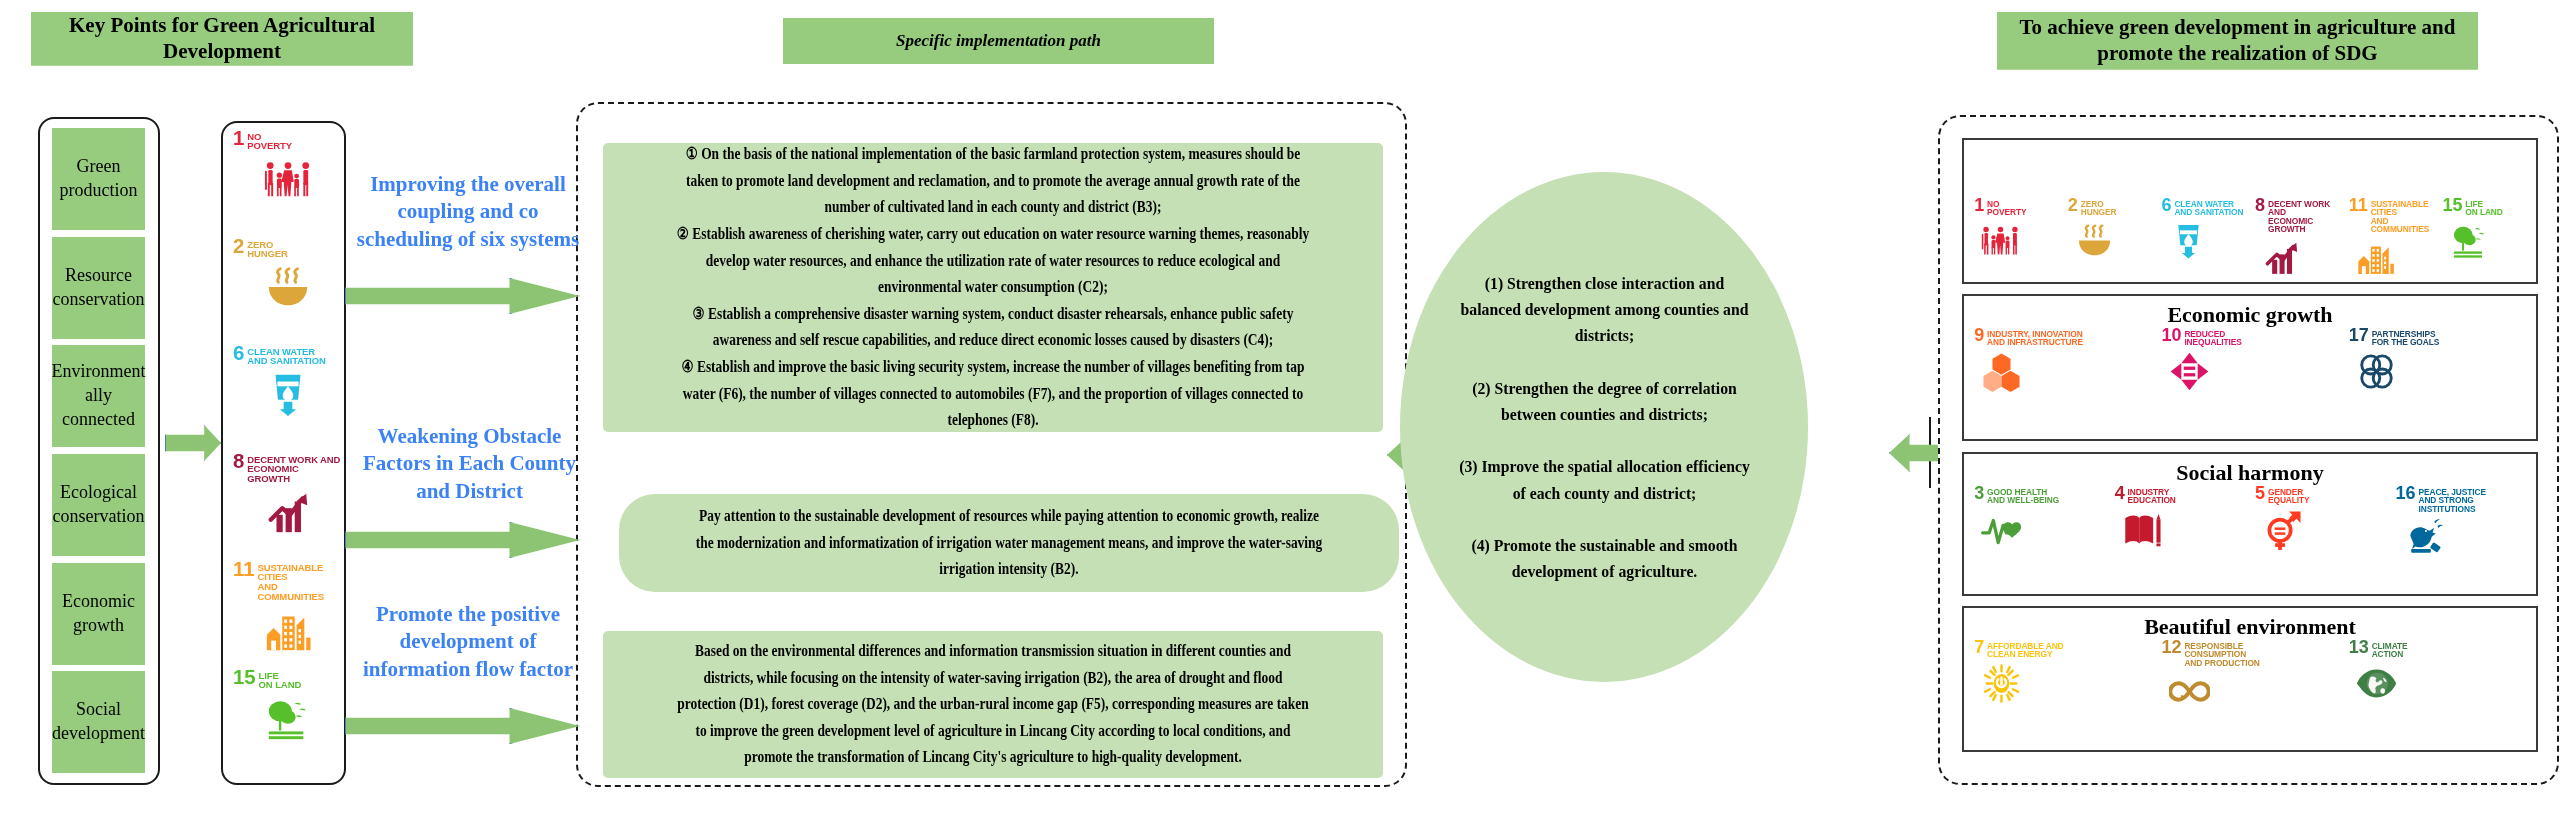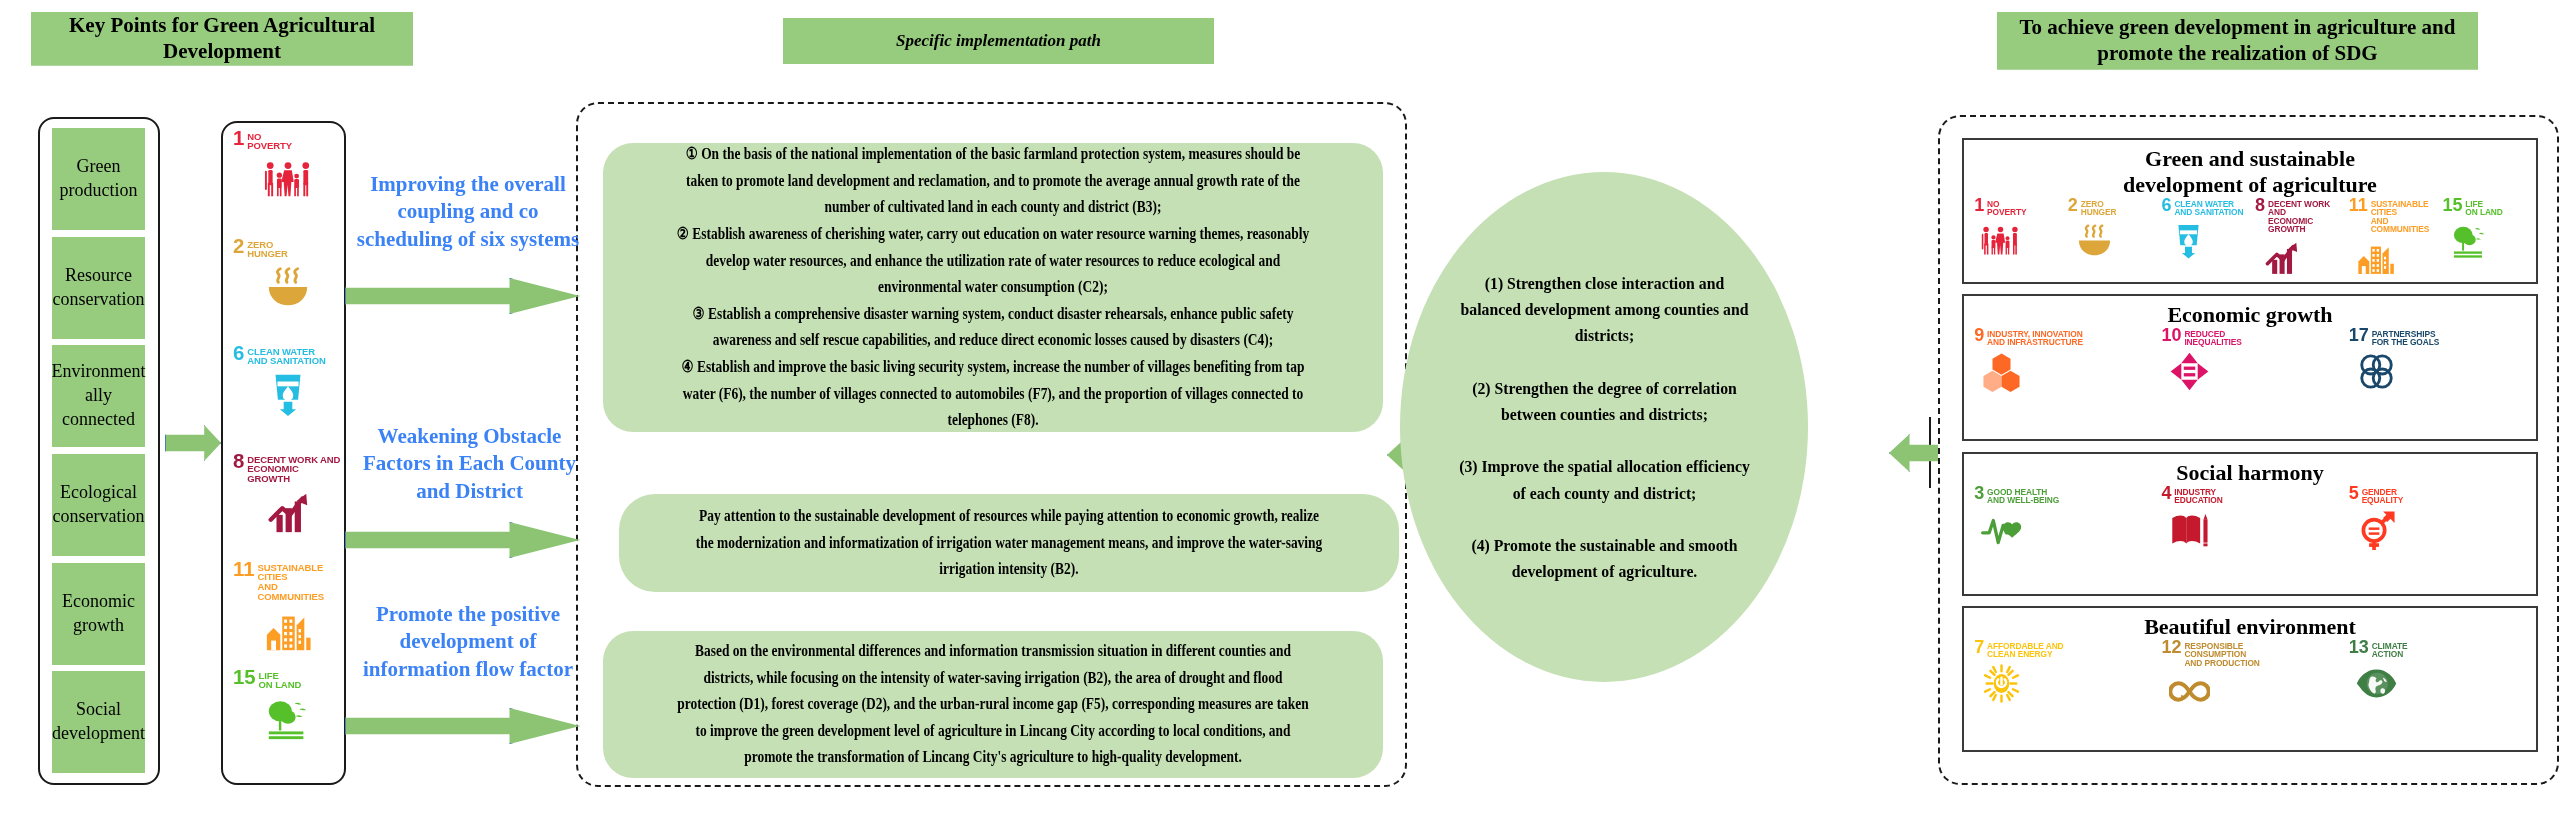--- a/index.html
+++ b/index.html
@@ -30,21 +30,21 @@
 
   .green-cell{
     background:#97cc7f;color:#000;
     display:flex;align-items:center;justify-content:center;
     text-align:center;line-height:1.32;box-sizing:border-box;
     position:absolute;
   }
 
   
   .green-panel{
-    background:#c5e0b4;border-radius:30px;
+    background:#c5e0b4;border-radius:5px;
     box-sizing:border-box;
     display:flex;align-items:center;justify-content:center;
     position:absolute;
   }
   .green-panel p{
     margin:0;text-align:center;color:#000;
     font-weight:bold;
     font-family:"Liberation Serif",serif;
     line-height:1.62;
     transform:scaleX(.82);
@@ -314,22 +314,20 @@
 
 (4) Promote the sustainable and smooth development of agriculture.</p>
 </div>
 
 <div class="vline" style="left:1929px;top:417px;width:2.2px;height:71px;"></div>
 <div class="arrow-lr" style="left:1889px;top:434px;width:77px;height:36px;"></div>
 
 <div class="dashed-box abs" style="left:1938px;top:115px;width:621px;height:670px;"></div>
 <div id="outcomes">
     <div class="white-card" style="left: 1962px; top: 138px; width: 576px; height: 146px;">
-      <div class="card-title" style="top: 5.8px; font-size: 22px;">Green and sustainable
-development of agriculture</div>
       <div style="position: absolute; inset: 58px 7.3px 4.4px 10.2px; display: flex; align-items: flex-start; gap: 7.3px;">
         <div style="flex: 1 1 0px; display: flex; flex-direction: column; align-items: flex-start;">
           <div class="sdg-head">
            <span class="sdg-num" style="color:#e5243b;font-size:18px;">1</span>
            <span class="sdg-txt" style="color:#e5243b;font-size:8.4px;padding-top:1.5px;">NO
 POVERTY</span>
          </div>
          <div class="sdg-art" style="width:100%;height:44px;justify-content:flex-start;padding-left:7.3px;margin-top:2.2px;">
             <svg width="39" height="39" viewBox="0 0 100 100" fill="#e5243b">
               <g>
@@ -554,20 +552,37 @@
                 <path d="M44 78v22"></path>
                 <path d="M32 88h24"></path>
         <path d="M63 33 L88 10"></path>
               </g>
         <path d="M66 6h28v28l-10-10-8 8-10-10 8-8z"></path>
         <rect x="31" y="45" width="26" height="6" fill="#ff3a21"></rect>
               <rect x="31" y="57" width="26" height="6" fill="#ff3a21"></rect>
             </svg>
           </div>
         </div>
+        <div style="flex: 1 1 0px; display: flex; flex-direction: column; align-items: flex-start;">
+          <div class="sdg-head">
+           <span class="sdg-num" style="color:#00689d;font-size:18px;">16</span>
+           <span class="sdg-txt" style="color:#00689d;font-size:8.4px;padding-top:1.5px;">PEACE, JUSTICE
+AND STRONG
+INSTITUTIONS</span>
+         </div>
+         <div class="sdg-art" style="width:100%;height:45px;justify-content:flex-start;padding-left:7.3px;margin-top:2.2px;">
+            <svg width="41" height="41" viewBox="0 0 100 100" fill="#00689d">
+              <path d="M18 46c0-14 16-24 30-20 10 3 16 10 20 6l8-6-4 12 8 2-10 8c-2 14-14 26-30 26-4 0-8-1-10-2l-8 6 4-12z"></path>
+        <circle cx="56" cy="34" r="2.5" fill="#fff"></circle>
+        <path d="M76 12c4-6 10-8 14-6-4 1-8 4-10 9zM84 22c5-4 11-4 14-1-4 0-9 2-12 6z"></path>
+        <rect x="20" y="78" width="48" height="9" rx="2"></rect>
+        <rect x="68" y="66" width="22" height="16" rx="3" transform="rotate(35 79 74)"></rect>
+            </svg>
+          </div>
+        </div>
       </div>
     </div>
     <div class="white-card" style="left: 1962px; top: 606px; width: 576px; height: 146px;">
       <div class="card-title" style="top: 5.8px; font-size: 22px;">Beautiful environment</div>
       <div style="position: absolute; inset: 32px 7.3px 4.4px 10.2px; display: flex; align-items: flex-start; gap: 7.3px;">
         <div style="flex: 1 1 0px; display: flex; flex-direction: column; align-items: flex-start;">
           <div class="sdg-head">
            <span class="sdg-num" style="color:#fcc30b;font-size:18px;">7</span>
            <span class="sdg-txt" style="color:#fcc30b;font-size:8.4px;padding-top:1.5px;">AFFORDABLE AND
 CLEAN ENERGY</span>

